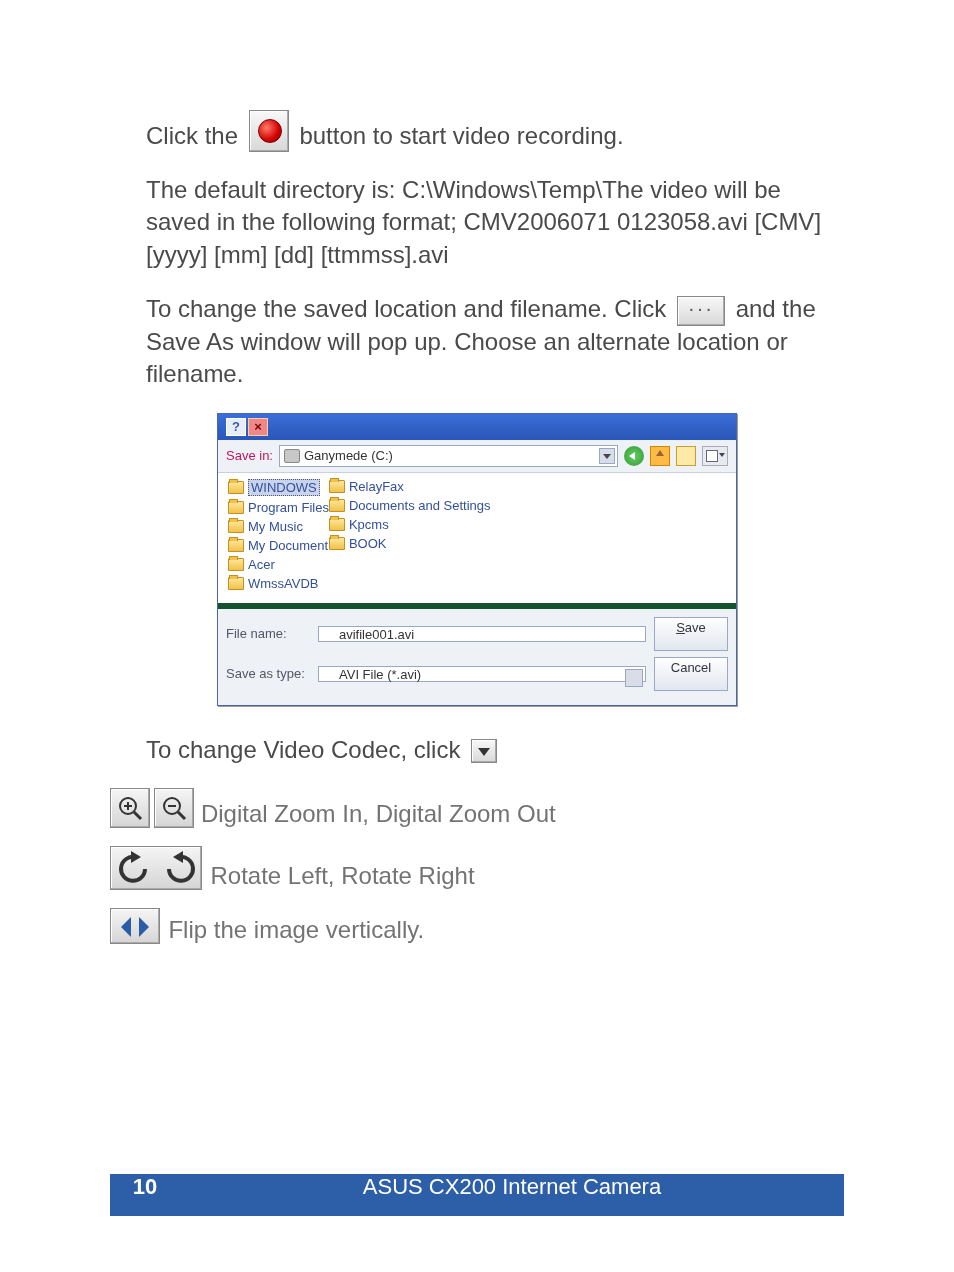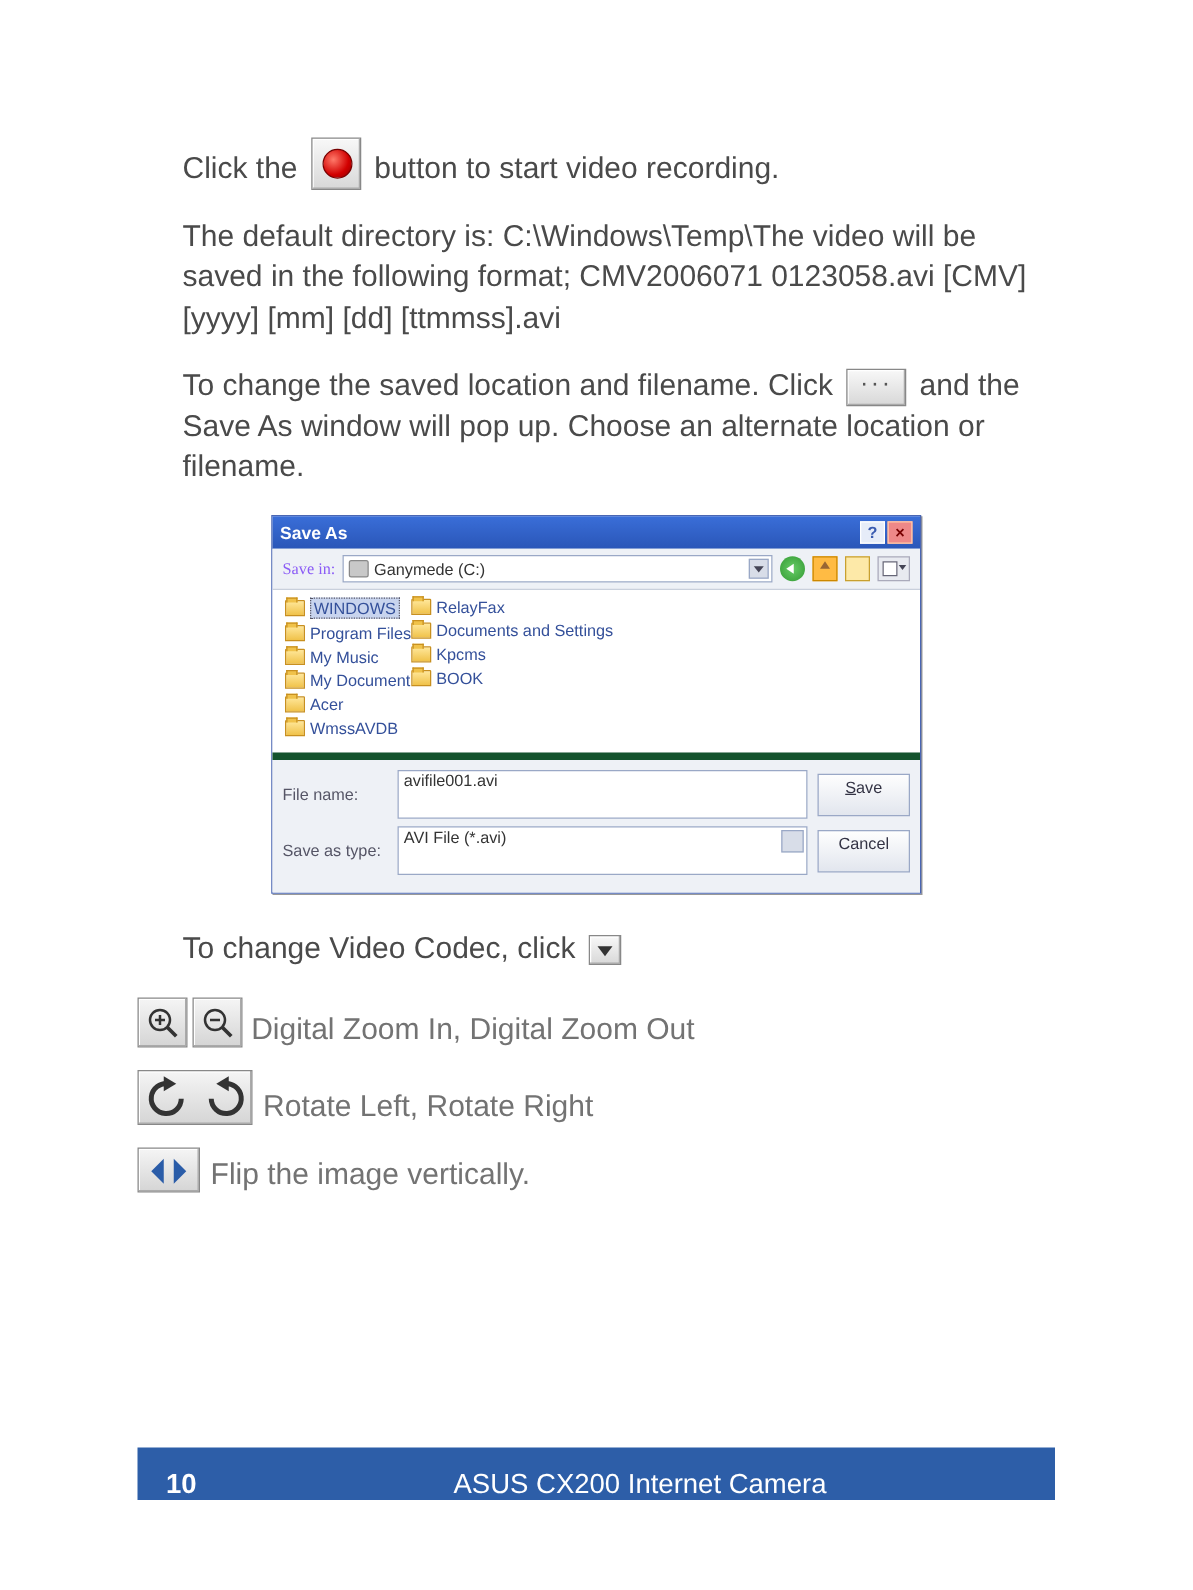--- a/index.html
+++ b/index.html
@@ -139,21 +139,21 @@
   }
   .t-btn.close { background:#e88; color:#700; border-color:#fca; }
   .toolbar {
     background:#eef1f6;
     padding:5px 8px;
     display:flex;
     align-items:center;
     gap:6px;
     border-bottom:1px solid #c9d0dc;
   }
-  .toolbar label { color:#8b5cf6;font-family:Liberation Serif, serif; }
+  .toolbar label { color:#be185d; }
   .combo {
     flex:1;
     border:1px solid #9aa8c6;
     background:#fff;
     height:22px;
     display:flex;
     align-items:center;
     padding:0 4px;
     position:relative;
   }
@@ -219,22 +219,22 @@
     background:#eef1f6;
     padding:8px;
     border-top:6px solid #14532d;
   }
   .brow { display:flex; align-items:center; gap:8px; margin-bottom:6px; }
   .brow label { width:84px; color:#556; }
   .txtf {
     flex:1;
     border:1px solid #9aa8c6;
     background:#fff;
-    height:39px;
-    padding:0 4px;
+    height:16px;
+    padding:0 20px;
     display:flex; align-items:flex-start;
     position:relative;
   }
   .txtf.combo2::after{
     content:"";
     position:absolute; right:2px; top:2px;
     width:16px; height:16px;
     background:#d8dde8;
     border:1px solid #9aa8c6;
   }
@@ -245,26 +245,26 @@
     text-align:center;
     line-height:20px;
     color:#334;
   }
 
   .row-icon-text { margin-bottom:18px; }
   .row-icon-text span.txt { font-size:24px; color:#737373; }
 
   .footer {
     position:absolute;
-    left:110px; right:110px; bottom:72px;
+    left:110px; right:110px; bottom:56px;
     height:42px;
     background:#2d5ea8;
     color:#fff;
     display:flex;
-    align-items:flex-end;
+    align-items:flex-start;
   }
   .footer .pg {
     width:70px;
     text-align:center;
     font-weight:bold;
     font-size:22px;
   }
   .footer .ft {
     flex:1;
     text-align:center;
@@ -285,21 +285,20 @@
   <div class="para">The default directory is:  C:\Windows\Temp\The video will be saved in the following format;  CMV2006071  0123058.avi   [CMV] [yyyy] [mm] [dd] [ttmmss].avi</div>
 
   <div class="para">
     <span>To change the saved location and filename. Click</span>
     <span class="inline-btn dots-btn"></span>
     <span>and the Save As window will pop up. Choose an alternate location or filename.</span>
   </div>
 
   <div class="dialog">
     <div class="titlebar">
-      <span class="t-title">Save As</span>
       <span class="t-btn">?</span>
       <span class="t-btn close">×</span>
     </div>
     <div class="toolbar">
       <label>Save in:</label>
       <div class="combo">
         <span class="drive-ico"></span>
         <span>Ganymede (C:)</span>
         <span class="dd"></span>
       </div>

